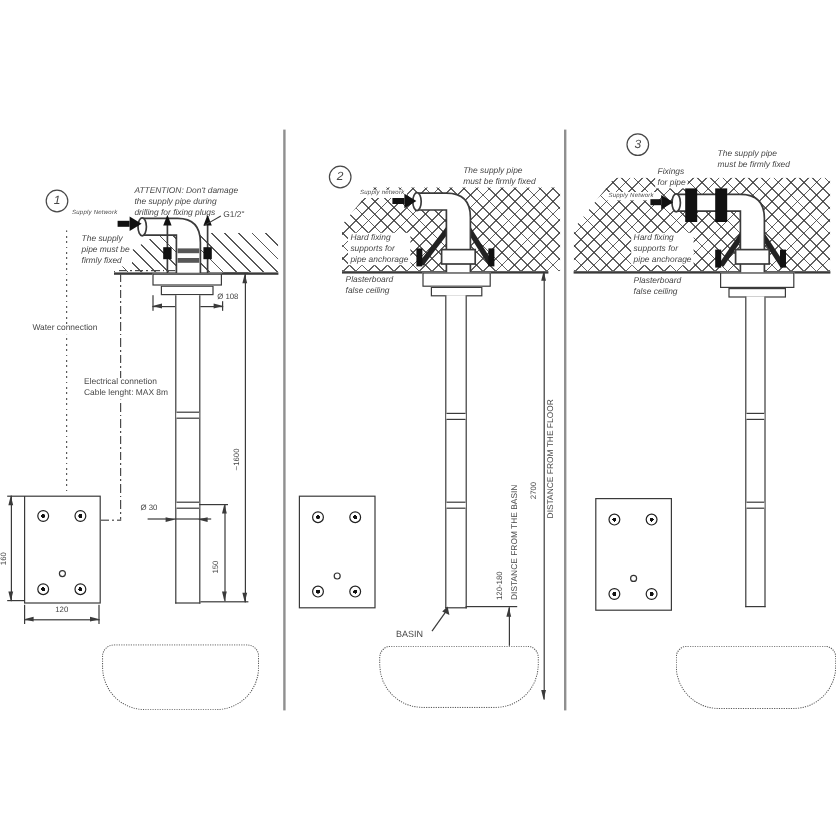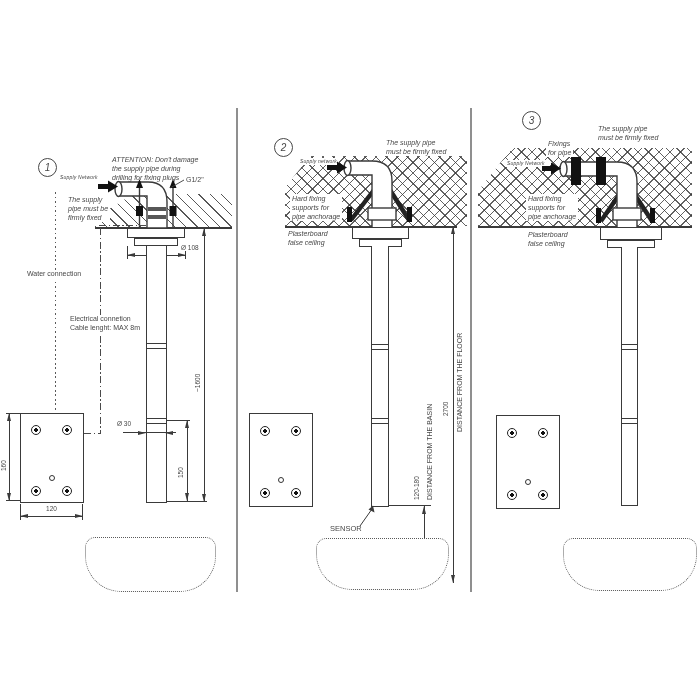--- a/index.html
+++ b/index.html
@@ -202,21 +202,21 @@
 
   <div class="pipe" style="left:371px;top:246px;width:16px;height:260px;">
     <div class="joint" style="top:98px;"></div>
     <div class="joint" style="top:172px;"></div>
   </div>
 
   <svg style="left:358px;top:503px;" width="22" height="26" viewBox="0 0 22 26">
     <line x1="2" y1="23" x2="14" y2="6" stroke="#3a3a3a" stroke-width="1"></line>
     <polygon points="10.5,6.5 16.5,9.5 15,2.5" fill="#3a3a3a"></polygon>
   </svg>
-  <div class="lbl-u" style="left:330px;top:524px;font-size:7.5px;"><span>SENSOR</span></div>
+  <div class="lbl-u" style="left:330px;top:524px;font-size:7.5px;"><span>BASIN</span></div>
 
   <div class="hline" style="left:388px;top:505px;width:43px;height:1px;"></div>
   <div class="hline" style="left:414px;top:556px;width:19px;height:1px;"></div>
   <div class="vline" style="left:424px;top:506px;height:51px;"></div>
   <div class="tri tri-up" style="left:421.5px;top:506px;"></div>
   <div class="tri tri-down" style="left:421.5px;top:549px;"></div>
   <div class="dim rot" style="left:413px;top:500px;"><span>120-180</span></div>
   <div class="dim rot" style="left:426px;top:500px;font-size:7px;"><span>DISTANCE FROM THE BASIN</span></div>
 
   <div class="vline" style="left:453px;top:227px;height:356px;"></div>

